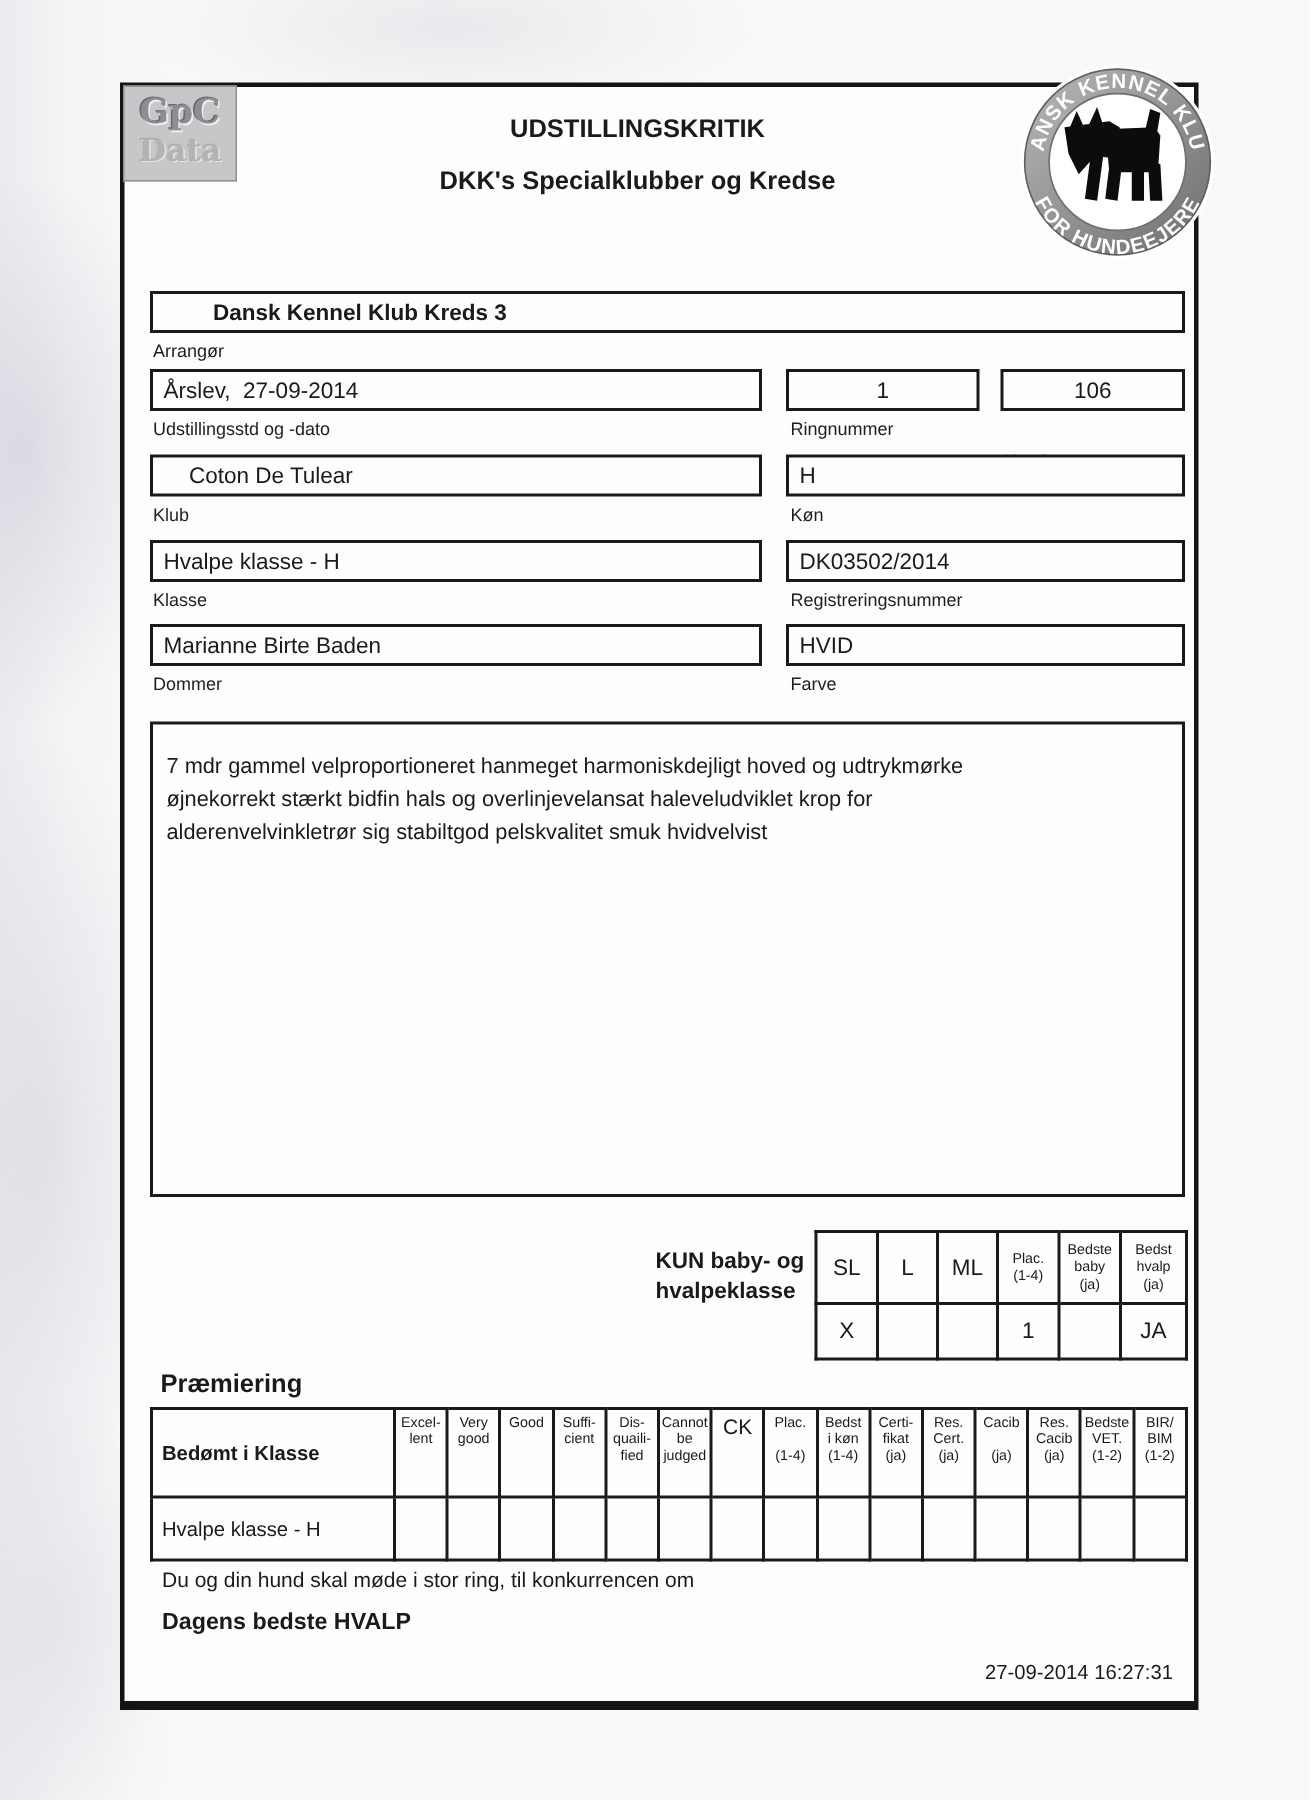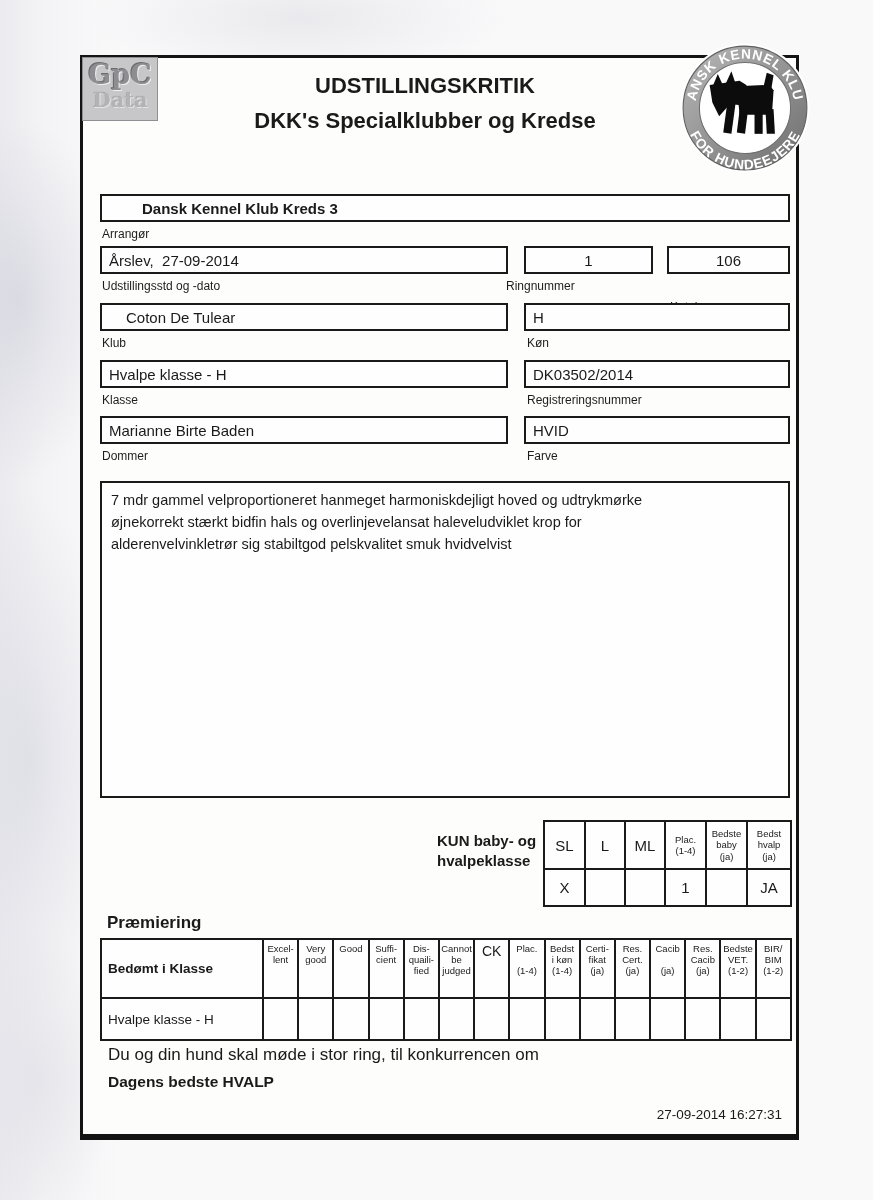--- a/index.html
+++ b/index.html
@@ -20,59 +20,59 @@
   .frame{
     position:absolute; left:80px; top:55px; width:719px; height:1085px;
     box-sizing:border-box; border:3px solid #141414; border-bottom-width:6px;
     background:#fdfdfc;
   }
   .gpc{
     position:absolute; left:82px; top:57px; width:76px; height:64px;
     background:#c7c7c9; border:1px solid #8f8f93; box-sizing:border-box;
     text-align:center; z-index:3;
   }
-  .gpc-1{ font-family:"DejaVu Serif", serif; font-weight:bold; font-size:27px; line-height:30px;
+  .gpc-1{ font-family:"DejaVu Serif", serif; font-weight:bold; font-size:23px; line-height:30px;
     color:#8e8e92; text-shadow:1px 1px 0 #eeeeee, -1px -1px 0 #6a6a6e; margin-top:2px; }
   .gpc-2{ font-family:"DejaVu Serif", serif; font-weight:bold; font-size:21px; line-height:20px;
     color:#b3b3b6; text-shadow:1px 1px 0 #e4e4e6, 0 0 1px #939396; }
   .title{ position:absolute; left:185px; width:480px; text-align:center;
-    font-weight:bold; font-size:22px; line-height:26px; z-index:2; }
+    font-weight:bold; font-size:17px; line-height:26px; z-index:2; }
   .badge{ position:absolute; left:677px; top:40px; width:136px; height:136px; z-index:3; }
   .box{
     position:absolute; box-sizing:border-box; border:2px solid #1a1a1a; background:#fefefe;
     height:28px; display:flex; align-items:center; padding:0 7px;
     font-size:15px; white-space:pre; z-index:2;
   }
   .box.center{ justify-content:center; padding:0; }
   .box.bold{ font-weight:bold; }
   .flabel{ position:absolute; font-size:12px; color:#1d1d1d; z-index:2; }
   .critique{
     position:absolute; left:100px; top:481px; width:690px; height:317px;
     box-sizing:border-box; border:2px solid #1a1a1a; background:#fefefe;
-    padding:7px 9px; font-size:14.5px; line-height:1.5; white-space:pre-line; z-index:2;
+    padding:18px 9px; font-size:14.5px; line-height:1.5; white-space:pre-line; z-index:2;
   }
   .baby-caption{ position:absolute; left:437px; top:831px; font-size:15px; font-weight:bold;
     line-height:1.35; white-space:pre-line; z-index:2; }
   table.grid{ position:absolute; border-collapse:collapse; table-layout:fixed; z-index:2; background:#fefefe; }
   table.grid td{ border:2px solid #1a1a1a; text-align:center; vertical-align:middle;
     padding:0; overflow:hidden; }
   .baby{ left:543px; top:820px; width:247px; }
   .baby .hrow td{ height:46px; }
   .baby .vrow td{ height:35px; font-size:15px; }
   .hbig{ font-size:15px; }
   .hsmall{ font-size:9.5px; line-height:1.18; white-space:pre-line; }
   .prem-label{ position:absolute; left:107px; top:913px; font-size:17px; font-weight:bold; z-index:2; }
   .prem{ left:100px; top:938px; width:690px; }
   .prem .hrow td{ height:54px; vertical-align:top; padding-top:3px; }
   .prem .hrow td.first{ vertical-align:middle; padding:0 0 0 6px; text-align:left;
     font-size:13.5px; font-weight:bold; }
   .prem .hrow td.hck{ font-size:14px; }
   .prem .vrow td{ height:40px; }
   .prem .vrow td.first{ text-align:left; padding-left:6px; font-size:13.5px; }
-  .foot1{ position:absolute; left:108px; top:1045px; font-size:17px; z-index:2; }
+  .foot1{ position:absolute; left:108px; top:1045px; font-size:14px; z-index:2; }
   .foot2{ position:absolute; left:108px; top:1073px; font-size:15.5px; font-weight:bold; z-index:2; }
   .stamp{ position:absolute; left:540px; top:1107px; width:242px; text-align:right;
     font-size:13.5px; z-index:2; }
 </style>
 </head>
 <body>
 
 <div class="page">
   <div class="frame"></div>
 
@@ -115,21 +115,21 @@
     </text>
   </svg>
 
   <div class="box bold" style="left:100px; top:194px; width:690px;padding-left:40px;">Dansk Kennel Klub Kreds 3</div>
   <div class="flabel" style="left:102px; top:227px;">Arrangør</div>
 
   <div class="box" style="left:100px; top:246px; width:408px;">Årslev,  27-09-2014</div>
   <div class="box center" style="left:524px; top:246px; width:129px;">1</div>
   <div class="box center" style="left:667px; top:246px; width:123px;">106</div>
   <div class="flabel" style="left:102px; top:279px;">Udstillingsstd og -dato</div>
-  <div class="flabel" style="left:506px; top:279px;">Ringnummer</div>
+  <div class="flabel" style="left:527px; top:279px;">Ringnummer</div>
   <div class="flabel" style="left:670px; top:289px;margin-top:11px;">Katalognummer</div>
 
   <div class="box" style="left:100px; top:303px; width:408px;padding-left:24px;">Coton De Tulear</div>
   <div class="box" style="left:524px; top:303px; width:266px;">H</div>
   <div class="flabel" style="left:102px; top:336px;">Klub</div>
   <div class="flabel" style="left:527px; top:336px;">Køn</div>
 
   <div class="box" style="left:100px; top:360px; width:408px;">Hvalpe klasse - H</div>
   <div class="box" style="left:524px; top:360px; width:266px;">DK03502/2014</div>
   <div class="flabel" style="left:102px; top:393px;">Klasse</div>

